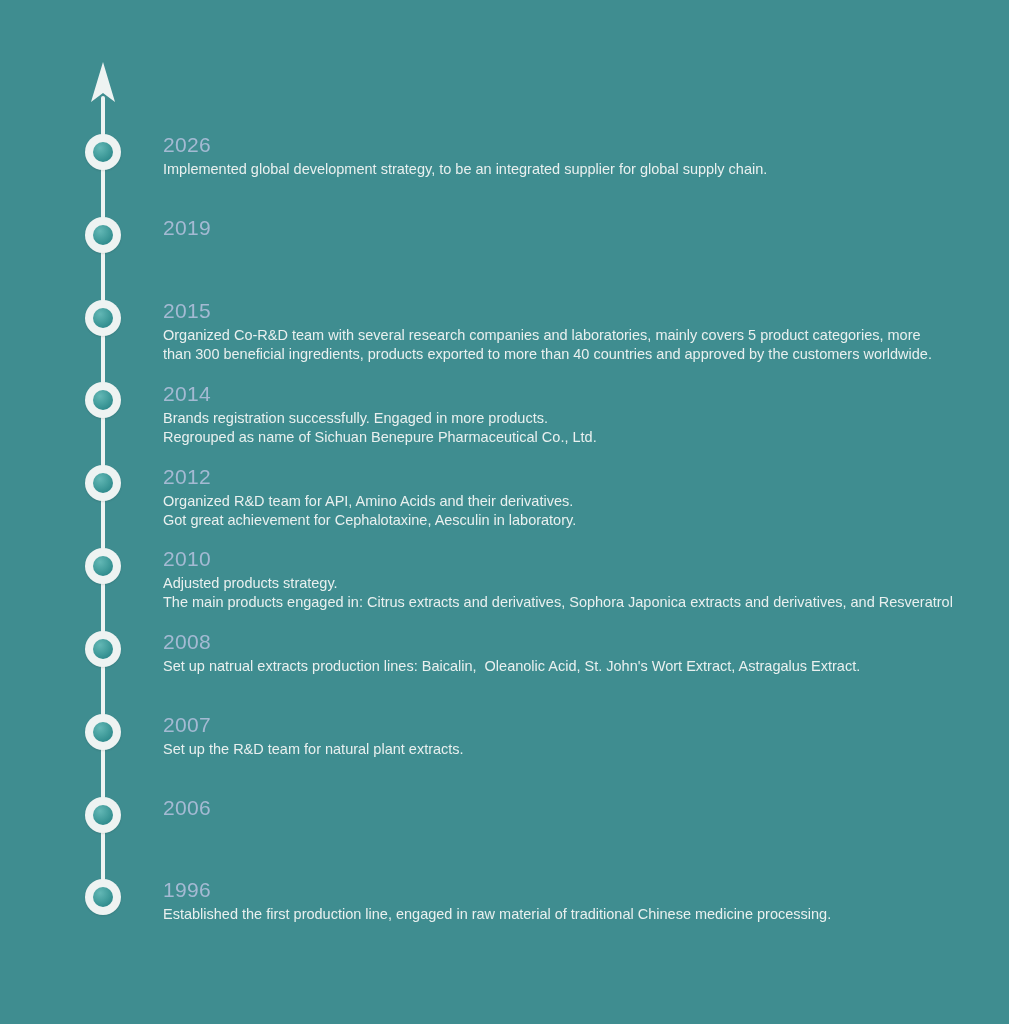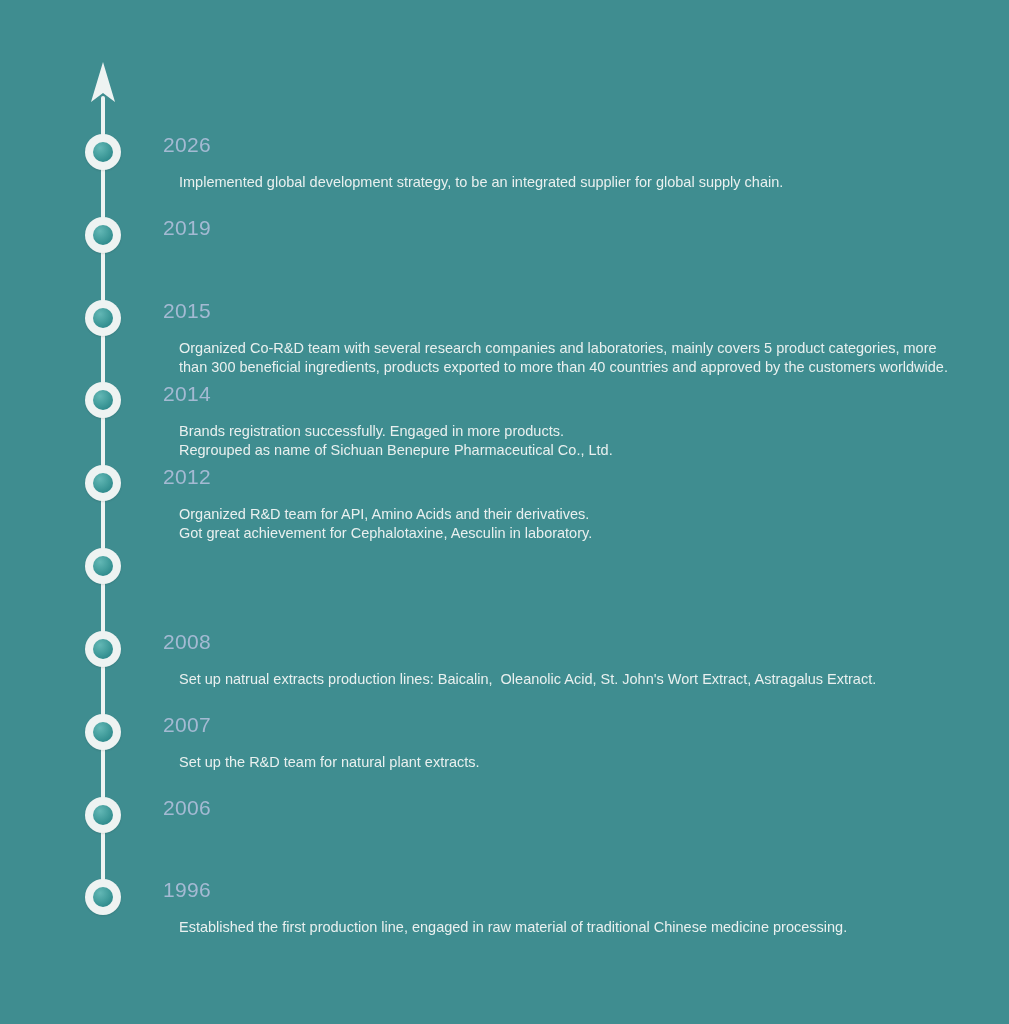--- a/index.html
+++ b/index.html
@@ -81,21 +81,21 @@
     line-height: 25px;
     letter-spacing: 0.3px;
     font-weight: 400;
     margin: 0 0 3px 0;
   }
   .entry-desc {
     color: #e9f0ef;
     font-size: 14.5px;
     line-height: 19px;
     font-weight: 400;
-    margin: 16px;
+    margin: 0;
     white-space: pre-wrap;
   }
 </style>
 </head>
 <body>
 
 <div class="timeline">
 
   <div class="axis-line"></div>
 
@@ -136,20 +136,25 @@
     <div class="entry-desc">Brands registration successfully. Engaged in more products.
 Regrouped as name of Sichuan Benepure Pharmaceutical Co., Ltd.</div>
   </div>
 
   <div class="entry" style="top:464px">
     <div class="entry-year">2012</div>
     <div class="entry-desc">Organized R&amp;D team for API, Amino Acids and their derivatives.
 Got great achievement for Cephalotaxine, Aesculin in laboratory.</div>
   </div>
 
+  <div class="entry" style="top:546px">
+    <div class="entry-year">2010</div>
+    <div class="entry-desc">Adjusted products strategy.
+The main products engaged in: Citrus extracts and derivatives, Sophora Japonica extracts and derivatives, and Resveratrol</div>
+  </div>
 
   <div class="entry" style="top:629px">
     <div class="entry-year">2008</div>
     <div class="entry-desc">Set up natrual extracts production lines: Baicalin,  Oleanolic Acid, St. John's Wort Extract, Astragalus Extract.</div>
   </div>
 
   <div class="entry" style="top:712px">
     <div class="entry-year">2007</div>
     <div class="entry-desc">Set up the R&amp;D team for natural plant extracts.</div>
   </div>

